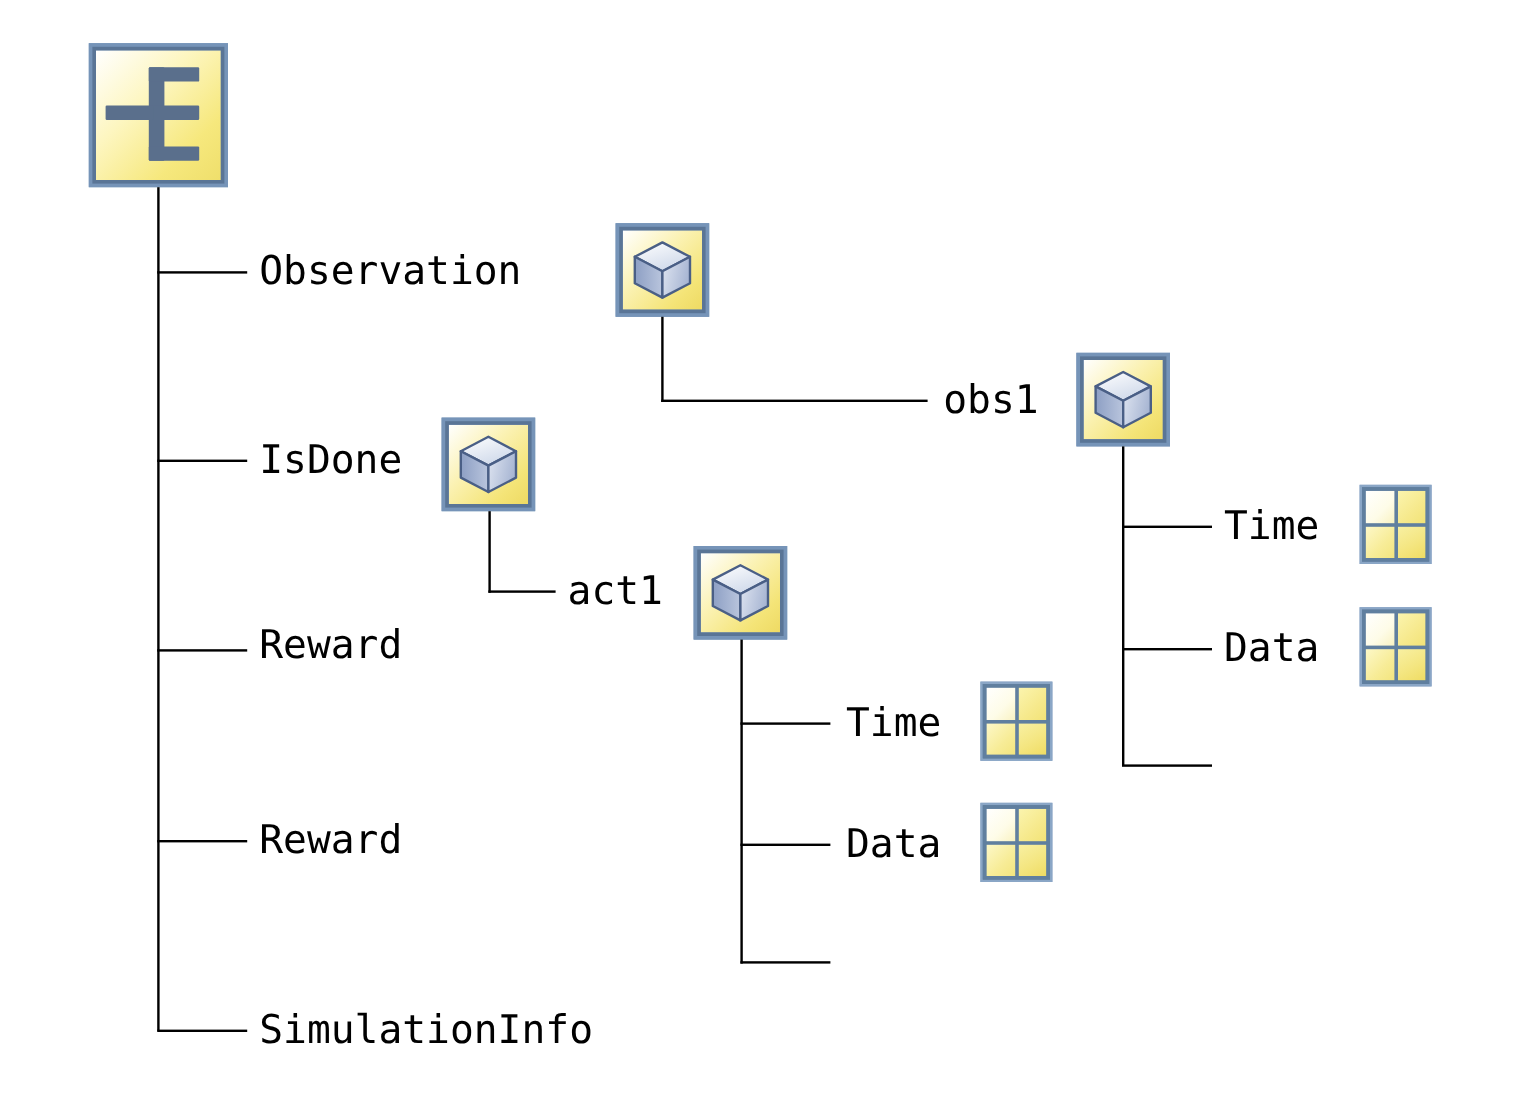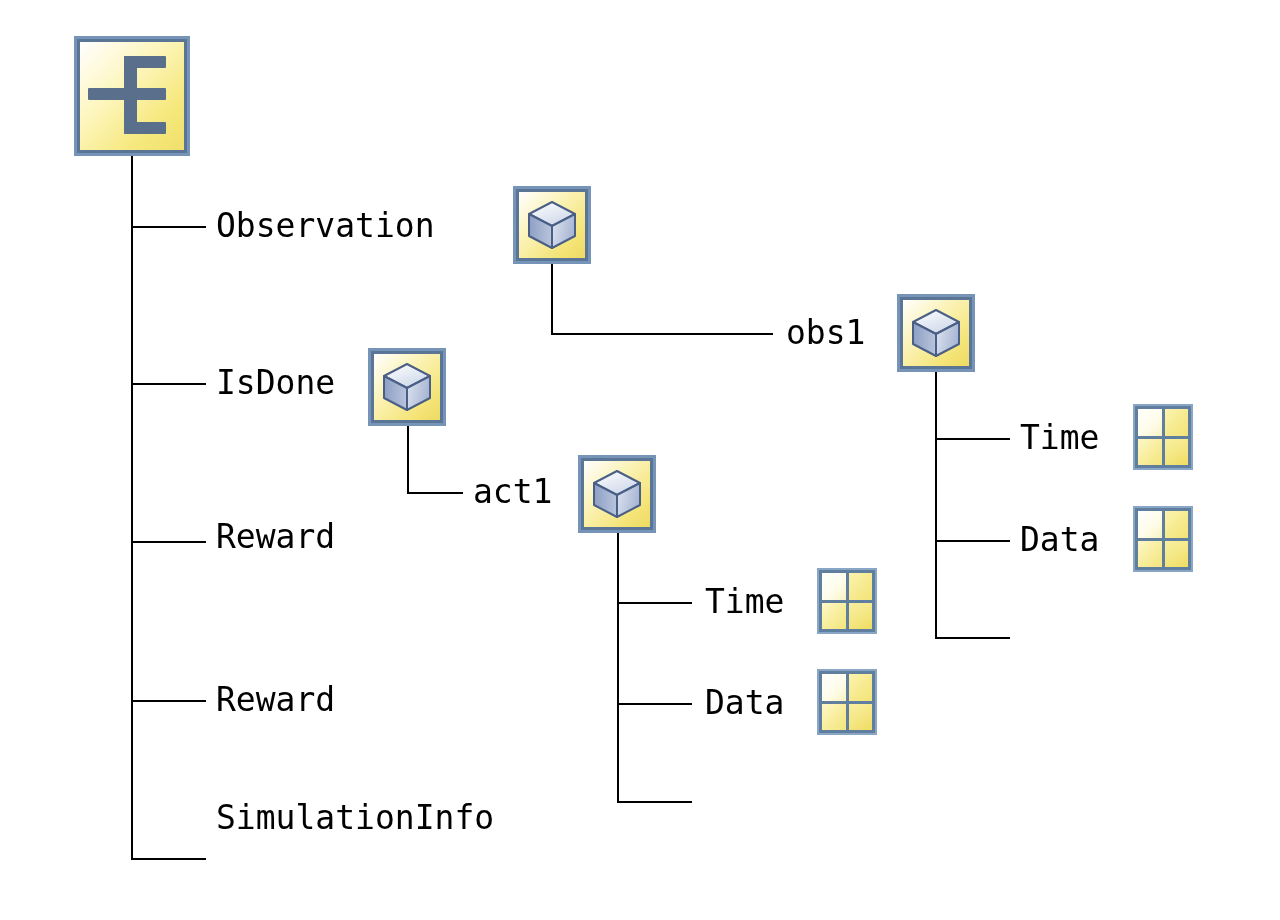--- a/index.html
+++ b/index.html
@@ -131,21 +131,21 @@
   <div class="hline" style="left:131px; top:858px; width:75px;"></div>
 
   <div class="node-label" style="left:216px; top:209px;">Observation</div>
 
   <div class="node-label" style="left:216px; top:366px;">IsDone</div>
 
   <div class="node-label" style="left:216px; top:520px;">Reward</div>
 
   <div class="node-label" style="left:216px; top:683px;">Reward</div>
 
-  <div class="node-label" style="left:216px; top:801px;">SimulationInfo</div>
+  <div class="node-label" style="left:216px; top:841px;">SimulationInfo</div>
 
   <div class="icon icon-cube" style="left:513px; top:186px; width:78px; height:78px;">
     <div class="icon-inner">
       <svg class="cube-svg" width="52" height="52" viewBox="0 0 52 52">
         <defs>
           <linearGradient id="cubeTopA" x1="0" y1="0" x2="0.6" y2="1">
             <stop offset="0%" stop-color="#ffffff"></stop>
             <stop offset="100%" stop-color="#cfd9ea"></stop>
           </linearGradient>
           <linearGradient id="cubeLeftA" x1="0" y1="0" x2="1" y2="0">

